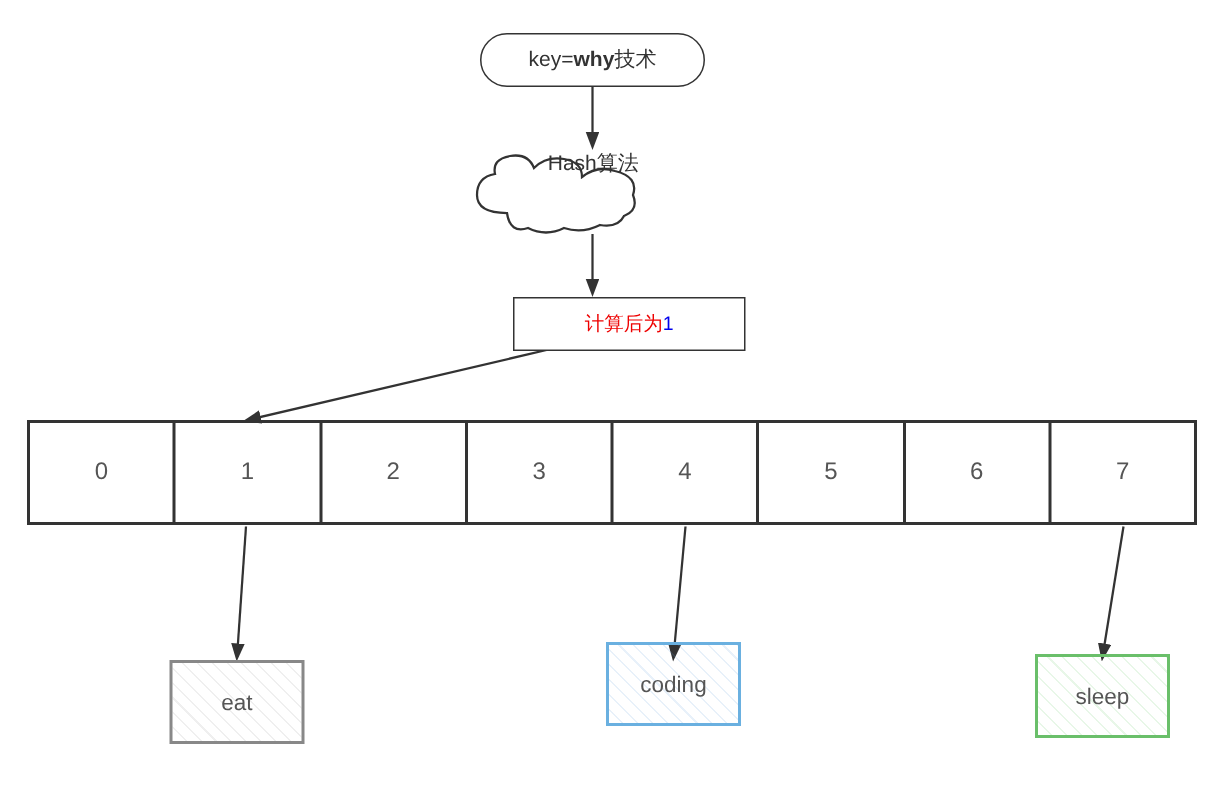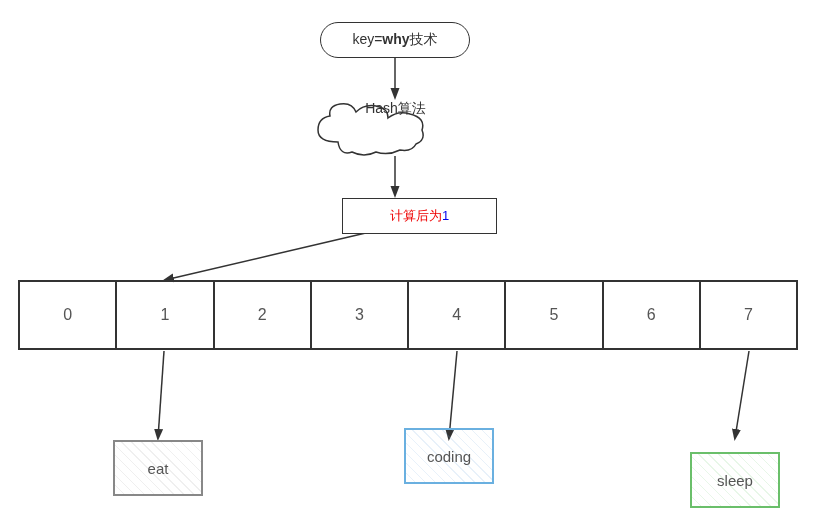--- a/index.html
+++ b/index.html
@@ -143,21 +143,21 @@
       background: repeating-linear-gradient(
         45deg,
         transparent,
         transparent 6px,
         rgba(100,160,220,0.15) 6px,
         rgba(100,160,220,0.15) 7px
       );
     }
 
     .leaf-sleep {
-      top: 452px;
+      top: 436px;
       left: 690px;
       border: 2px solid #6abf6a;
       color: #555;
       background: repeating-linear-gradient(
         45deg,
         transparent,
         transparent 6px,
         rgba(100,200,100,0.15) 6px,
         rgba(100,200,100,0.15) 7px
       );

